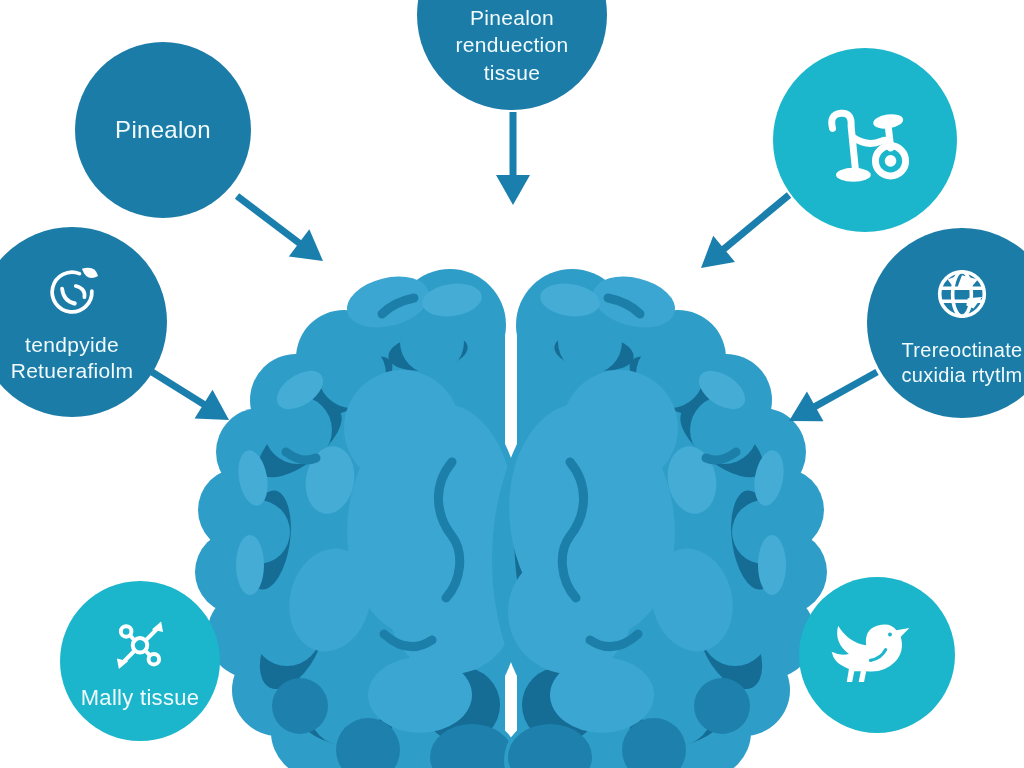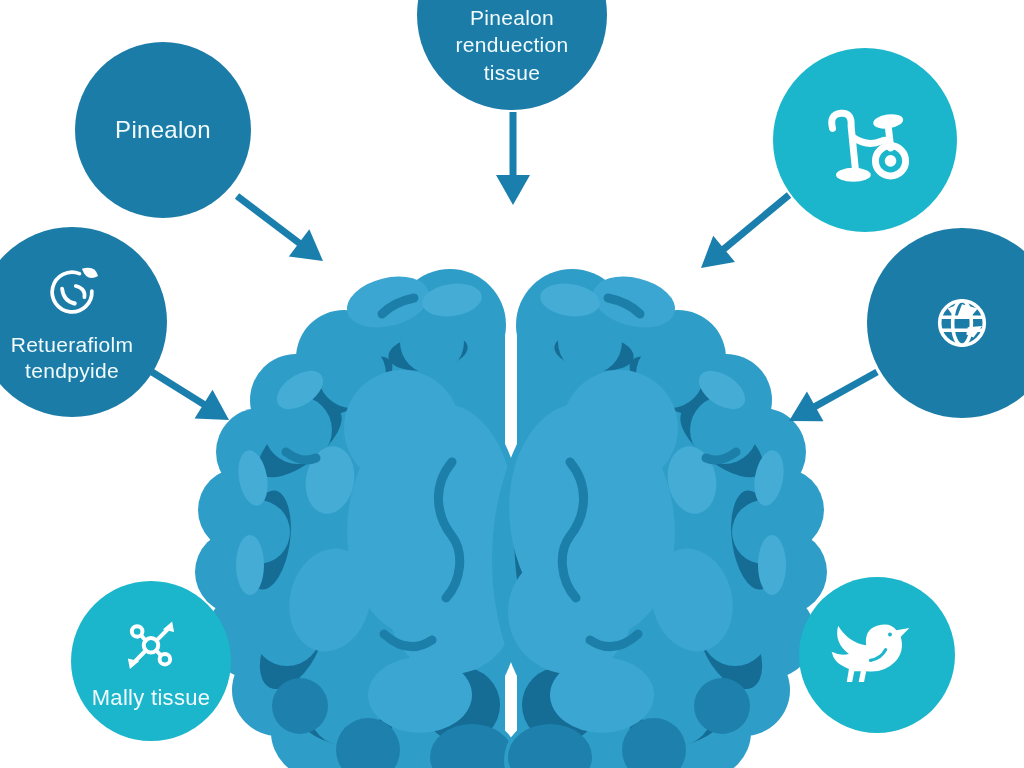--- a/index.html
+++ b/index.html
@@ -15,21 +15,21 @@
   }
   .node--dark{background:#1b7ca8;}
   .node--cyan{background:#1bb6cb;}
   .node .line{display:block;letter-spacing:.3px;}
   #node-top-center{left:417px;top:-80px;width:190px;height:190px;
     justify-content:flex-end;padding-bottom:24px;font-size:21px;line-height:1.3;}
   #node-top-left{left:75px;top:42px;width:176px;height:176px;font-size:24px;line-height:1.5;}
   #node-left{left:-23px;top:227px;width:190px;height:190px;font-size:21px;line-height:1.25;gap:10px;}
   #node-top-right{left:773px;top:48px;width:184px;height:184px;}
   #node-right{left:867px;top:228px;width:190px;height:190px;font-size:20px;line-height:1.25;gap:8px;}
-  #node-bottom-left{left:71px;top:581px;width:160px;height:160px;font-size:22px;gap:8px;}
+  #node-bottom-left{left:60px;top:581px;width:160px;height:160px;font-size:22px;gap:8px;}
   #node-bottom-right{left:799px;top:577px;width:156px;height:156px;}
   .icon{display:block;}
 </style>
 </head>
 <body>
 
 <div id="stage">
 
   <svg id="diagram-svg" viewBox="0 0 1024 768" xmlns="http://www.w3.org/2000/svg">
 
@@ -140,22 +140,22 @@
     <svg class="icon" width="62" height="62" viewBox="0 0 100 100">
       <g stroke="#ffffff" stroke-width="6" fill="none" stroke-linecap="round">
         <path d="M62,22 A32,32 0 1 0 82,50"></path>
         <path d="M34,46 q2,20 20,24"></path>
         <path d="M56,42 q16,4 14,18"></path>
       </g>
       <path d="M66,14 Q88,8 92,26 Q74,36 66,14 Z" fill="#ffffff"></path>
       <circle cx="54" cy="70" r="3.5" fill="#ffffff"></circle>
     </svg>
     <div>
+      <span class="line">tendpyide</span>
       <span class="line">Retuerafiolm</span>
-      <span class="line">tendpyide</span>
     </div>
   </div>
 
   <div class="node node--cyan" id="node-top-right">
     <svg class="icon" width="116" height="94" viewBox="0 0 100 80">
       <g stroke="#ffffff" stroke-width="6" fill="none" stroke-linecap="round">
         <path d="M22,30 q-3,-12 7,-13 q10,-1 9,11 l4,40"></path>
         <circle cx="72" cy="58" r="13"></circle>
         <path d="M40,38 q12,8 24,3 q8,-3 8,6"></path>
         <path d="M70,28 L72,45"></path>
@@ -172,20 +172,24 @@
         <circle cx="50" cy="50" r="31"></circle>
         <ellipse cx="50" cy="50" rx="13" ry="31"></ellipse>
         <path d="M20,42 H80 M22,60 H78"></path>
       </g>
       <g fill="#ffffff">
         <polygon points="50,24 72,30 60,44 44,40"></polygon>
         <polygon points="58,56 78,54 66,70 56,66"></polygon>
         <polygon points="30,30 40,26 36,38"></polygon>
       </g>
     </svg>
+    <div>
+      <span class="line">Trereoctinate</span>
+      <span class="line">cuxidia rtytlm</span>
+    </div>
   </div>
 
   <div class="node node--cyan" id="node-bottom-left">
     <svg class="icon" width="66" height="66" viewBox="0 0 100 100">
       <g stroke="#ffffff" stroke-width="6" fill="none" stroke-linecap="round">
         <circle cx="50" cy="52" r="11"></circle>
         <circle cx="29" cy="31" r="8"></circle>
         <circle cx="71" cy="73" r="8"></circle>
         <path d="M36,38 L42,45"></path>
         <path d="M58,60 L64,66"></path>

